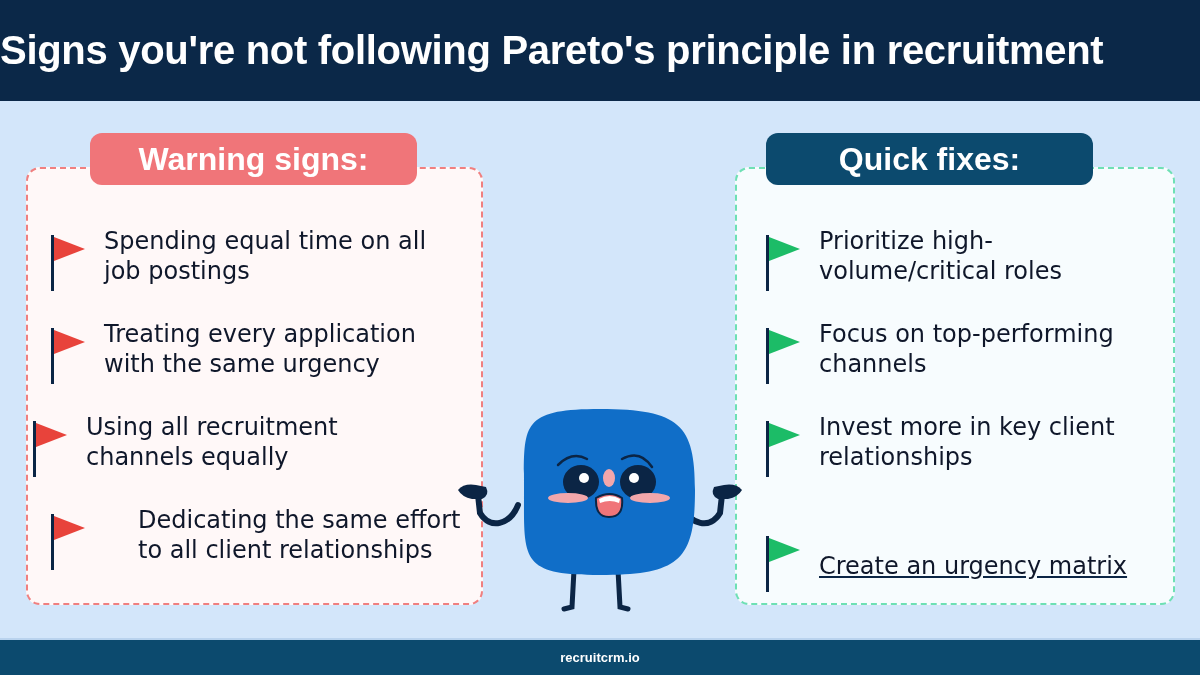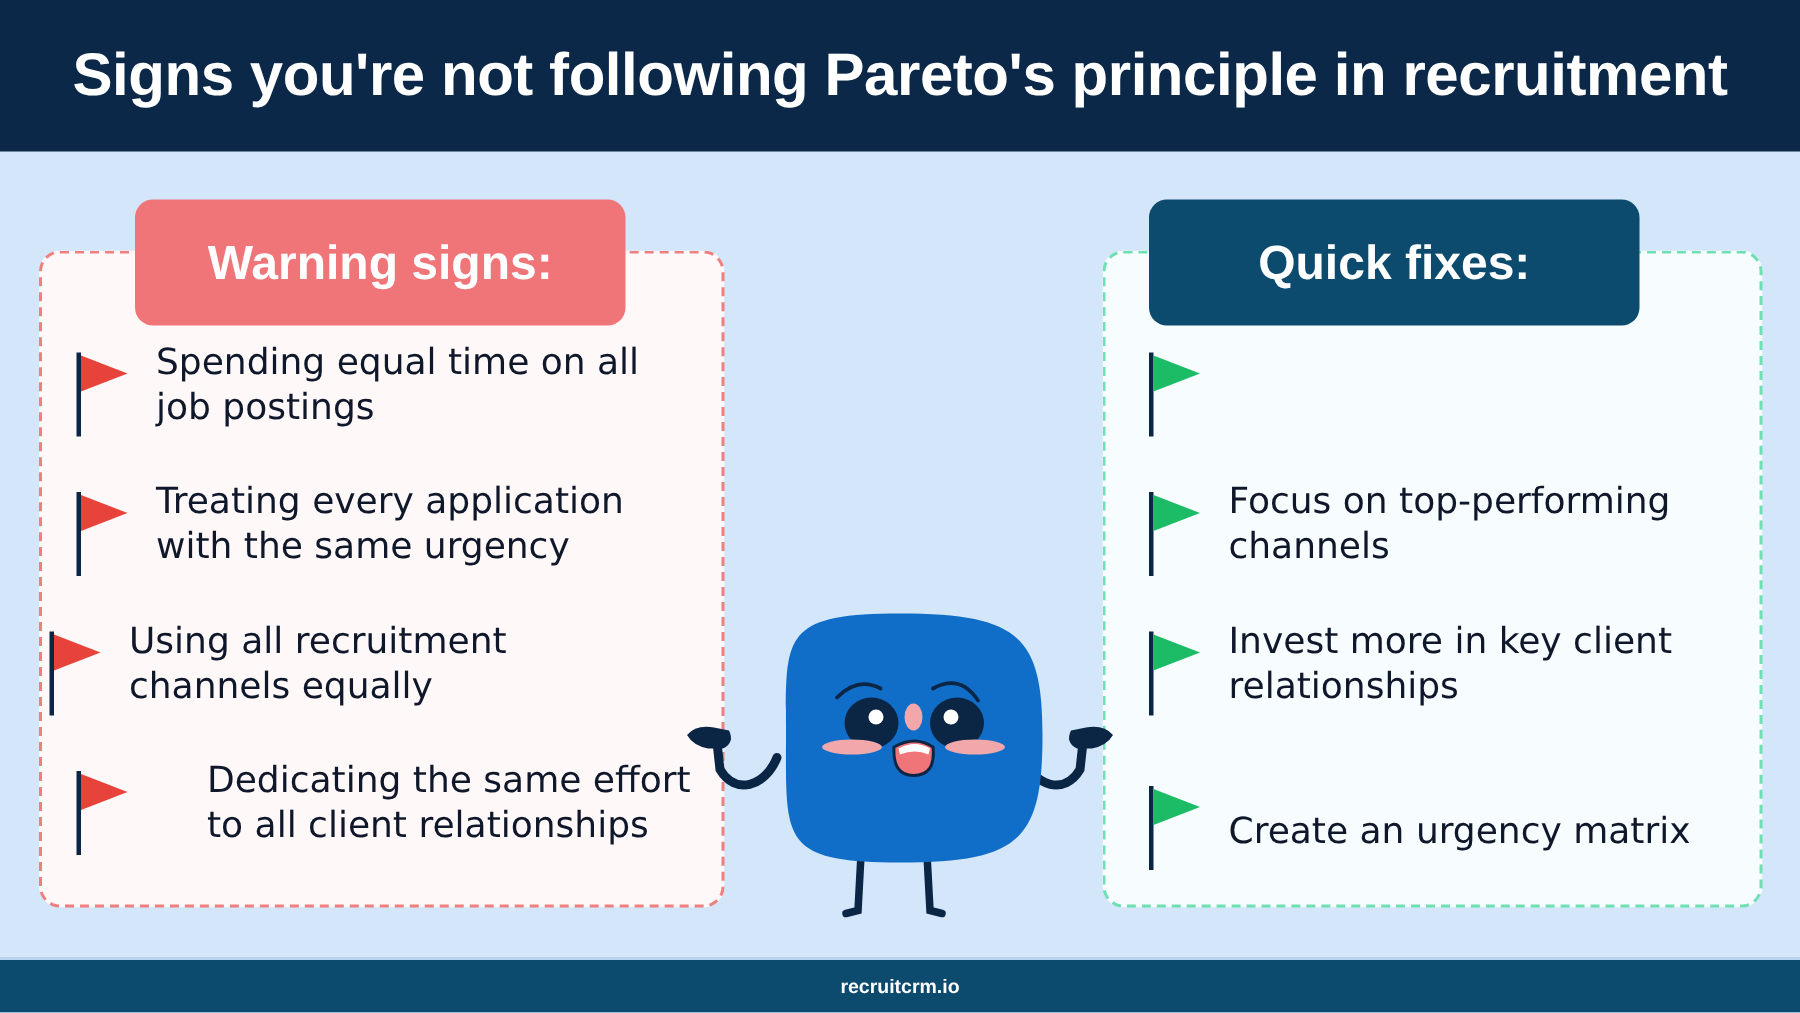--- a/index.html
+++ b/index.html
@@ -6,21 +6,21 @@
   html, body { width: 1200px; height: 675px; overflow: hidden; }
   body {
     background: #d3e6fa;
     font-family: "DejaVu Sans", sans-serif;
     position: relative;
     color: #0b2545;
   }
   .header {
     position: absolute; left: 0; top: 0; width: 1200px; height: 101px;
     background: #0b2848;
-    display: flex; align-items: center; justify-content: center;
+    display: flex; align-items: center; justify-content: flex-start;
   }
   .header h1 {
     color: #ffffff;
     font-family: "Liberation Sans", sans-serif;
     font-weight: 700;
     font-size: 40px;
     letter-spacing: -0.3px;
   }
   .footer {
     position: absolute; left: 0; top: 638px; width: 1200px; height: 37px;
@@ -35,21 +35,21 @@
   .panel {
     position: absolute;
     top: 167px;
     height: 438px;
     border-radius: 14px;
     border: 2px dashed;
   }
   .panel.warn { left: 26px; width: 457px; border-color: #f07f7f; background: #fff8f8; }
   .panel.fix  { left: 735px; width: 440px; border-color: #6ee0b4; background: #f7fcfe; }
   .pill {
-    position: absolute; top: 133px; height: 84px;
+    position: absolute; top: 133px; height: 52px;
     border-radius: 12px;
     display: flex; align-items: center; justify-content: center;
     color: #ffffff;
     font-family: "Liberation Sans", sans-serif;
     font-weight: 700; font-size: 32px;
   }
   .pill.warn { left: 90px; width: 327px; background: #f07579; }
   .pill.fix  { left: 766px; width: 327px; background: #0c4a6e; }
   .item {
     position: absolute;
@@ -119,36 +119,37 @@
 </div>
 
 <div class="panel fix"></div>
 <div class="pill fix">Quick fixes:</div>
 
 <div class="item" style="left:766px; top:235px;">
   <div class="flag green">
       <div class="pole"></div>
       <div class="cloth"></div>
     </div>
+  <div class="text">Prioritize high-volume/critical roles</div>
 </div>
 <div class="item" style="left:766px; top:328px;">
   <div class="flag green">
       <div class="pole"></div>
       <div class="cloth"></div>
     </div>
   <div class="text">Focus on top-performing channels</div>
 </div>
 <div class="item" style="left:766px; top:421px;">
   <div class="flag green">
       <div class="pole"></div>
       <div class="cloth"></div>
     </div>
   <div class="text">Invest more in key client relationships</div>
 </div>
-<div class="item" style="left:766px; top:524px;">
+<div class="item" style="left:766px; top:536px;text-decoration:underline;">
   <div class="flag green">
       <div class="pole"></div>
       <div class="cloth"></div>
     </div>
   <div class="text" style="margin-top:15px;">Create an urgency matrix</div>
 </div>
 
 <svg class="mascot" viewBox="0 0 300 225">
 
   <path d="M68 110 C 60 130, 40 135, 30 118 L 28 100" fill="none" stroke="#0b2545" stroke-width="6" stroke-linecap="round"></path>

